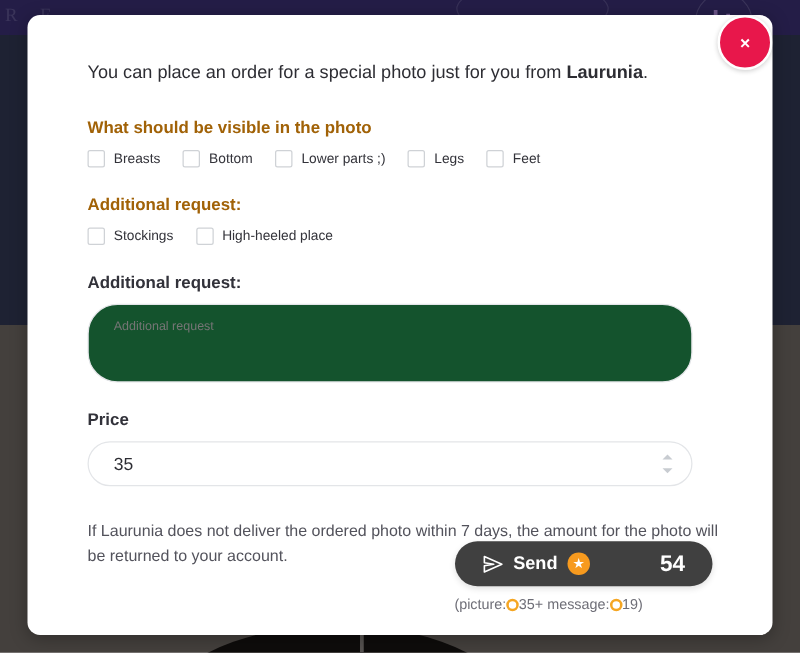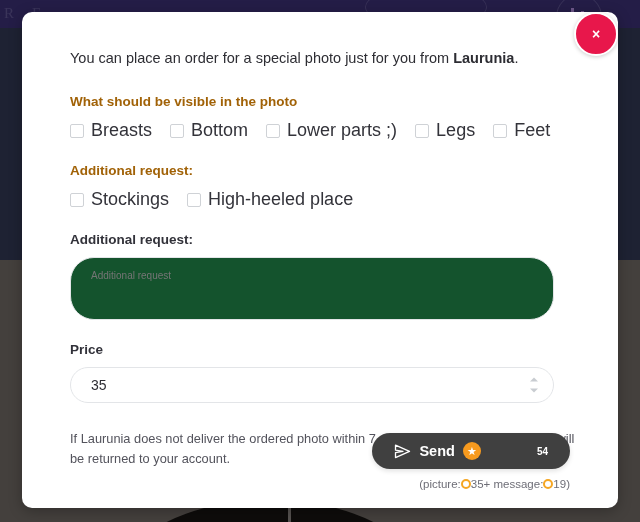--- a/index.html
+++ b/index.html
@@ -169,21 +169,21 @@
   .cb-box {
     width: 14px;
     height: 14px;
     border: 1px solid #cfd2d6;
     border-radius: 2px;
     background: #fff;
     box-sizing: border-box;
     flex: none;
   }
   .cb-label {
-    font-size: 18px;
+    font-size: 11px;
     color: #33333a;
     margin-left: 7px;
     white-space: nowrap;
   }
 
   .field-label {
     font-size: 13.5px;
     font-weight: bold;
     color: #32323a;
     margin: 0 0 10px 0;
@@ -274,21 +274,21 @@
     box-shadow: 0 2px 5px rgba(0,0,0,0.12);
   }
   .send-btn .send-text {
     color: #ffffff;
     font-size: 14.5px;
     font-weight: bold;
     font-family: "Liberation Sans", sans-serif;
   }
   .send-btn .count {
     color: #ffffff;
-    font-size: 10px;
+    font-size: 18px;
     font-weight: bold;
     padding-left: 48px;
   }
   .plane-icon { display: block; }
   .star-badge {
     width: 18px; height: 18px;
     border-radius: 50%;
     background: #f79a1e;
     display: inline-flex;
     align-items: center;
@@ -300,21 +300,21 @@
     font-size: 11px;
     line-height: 1;
   }
 
   .cost-note {
     margin-top: 9px;
     font-size: 11.5px;
     color: #6e6e77;
     display: flex;
     align-items: center;
-    justify-content: flex-end;
+    justify-content: flex-start;
     gap: 0;
     white-space: nowrap;
   }
   .coin {
     width: 10px; height: 10px;
     border-radius: 50%;
     border: 2px solid #f5a623;
     box-sizing: border-box;
     display: inline-block;
     flex: none;

